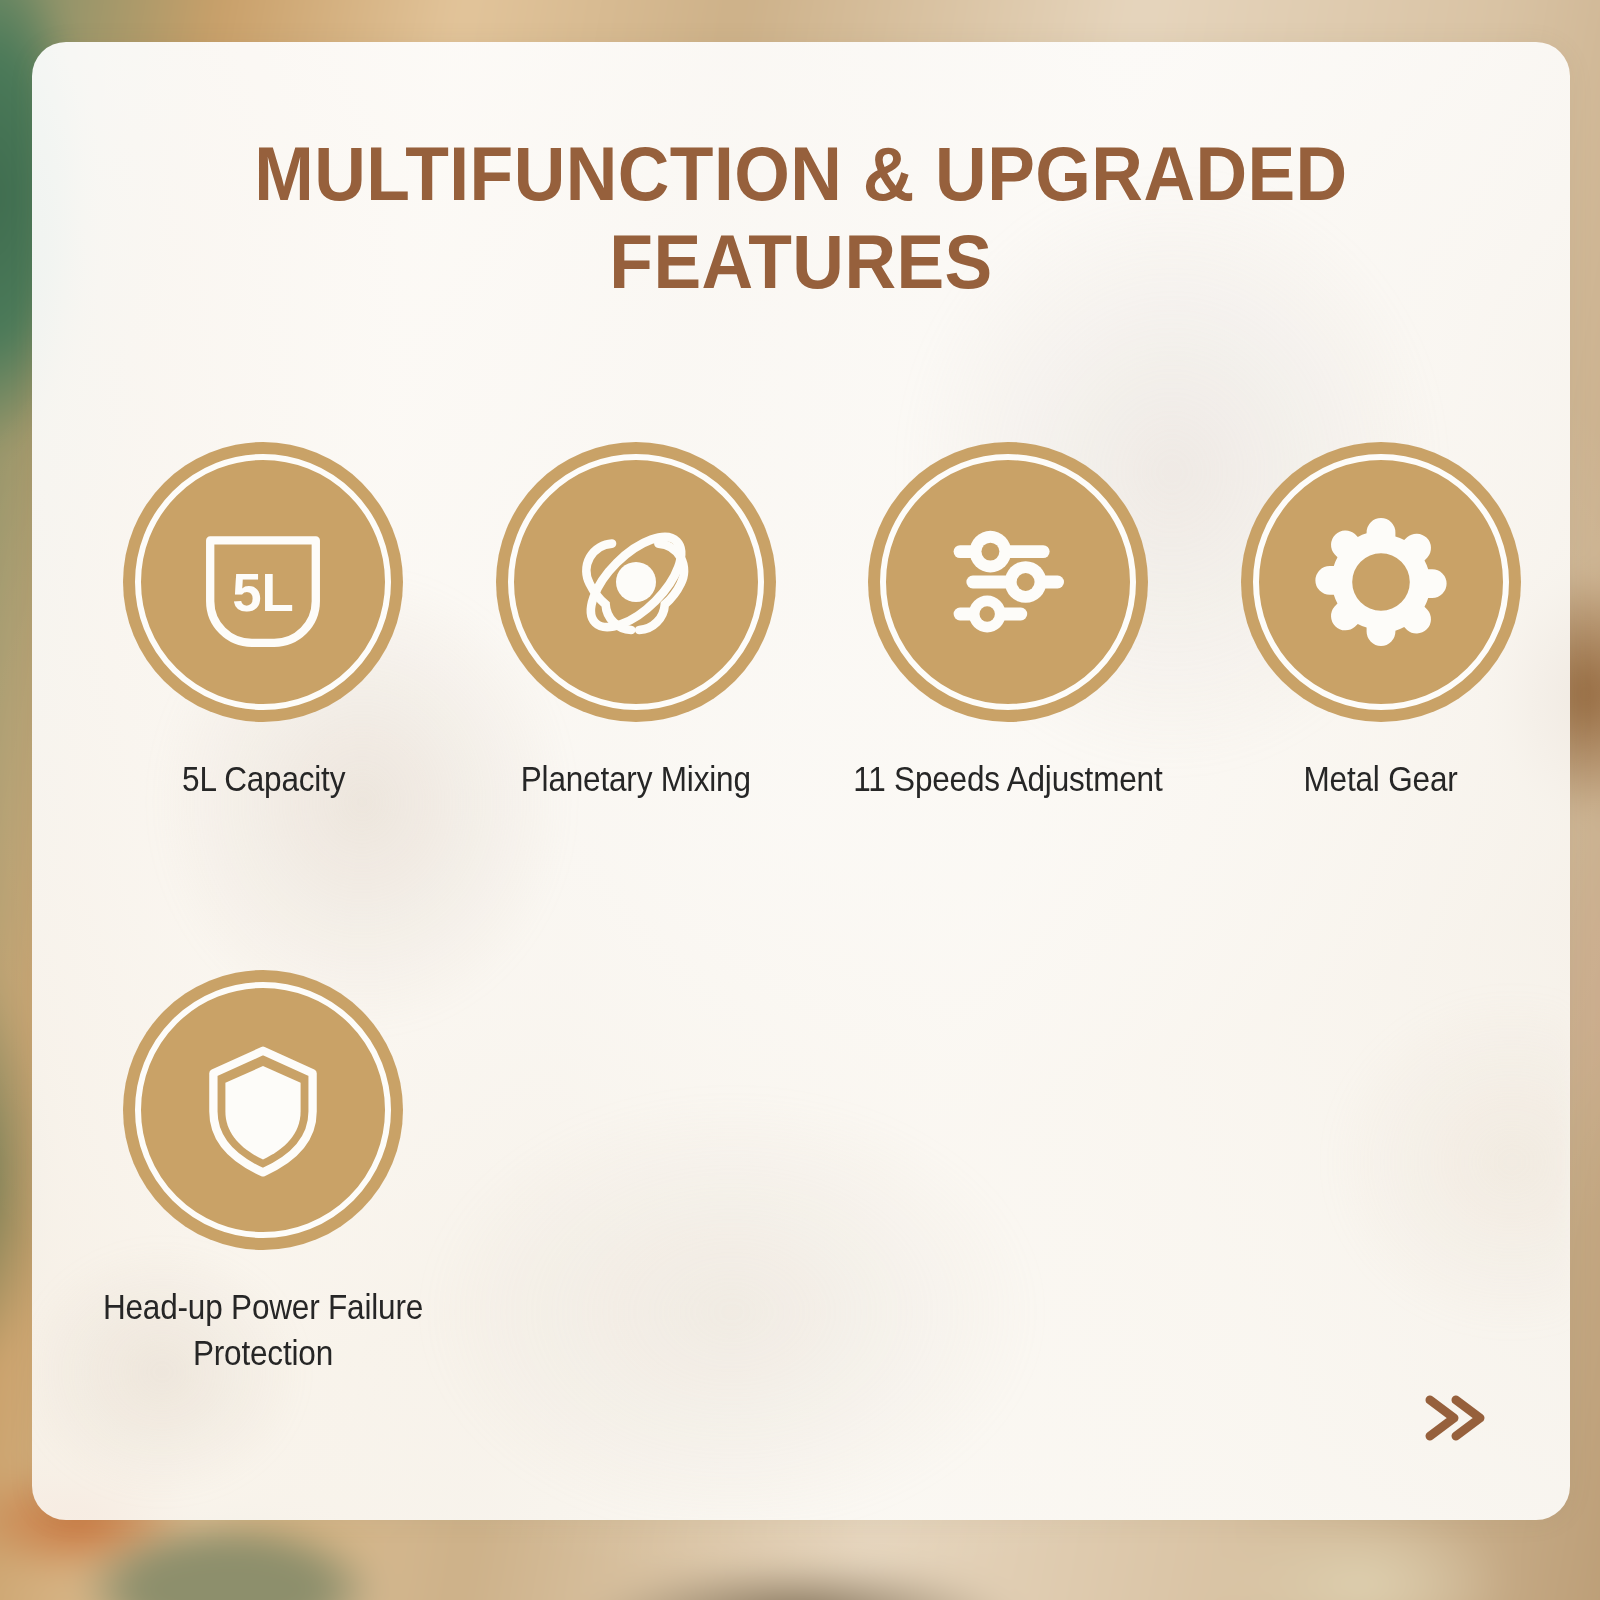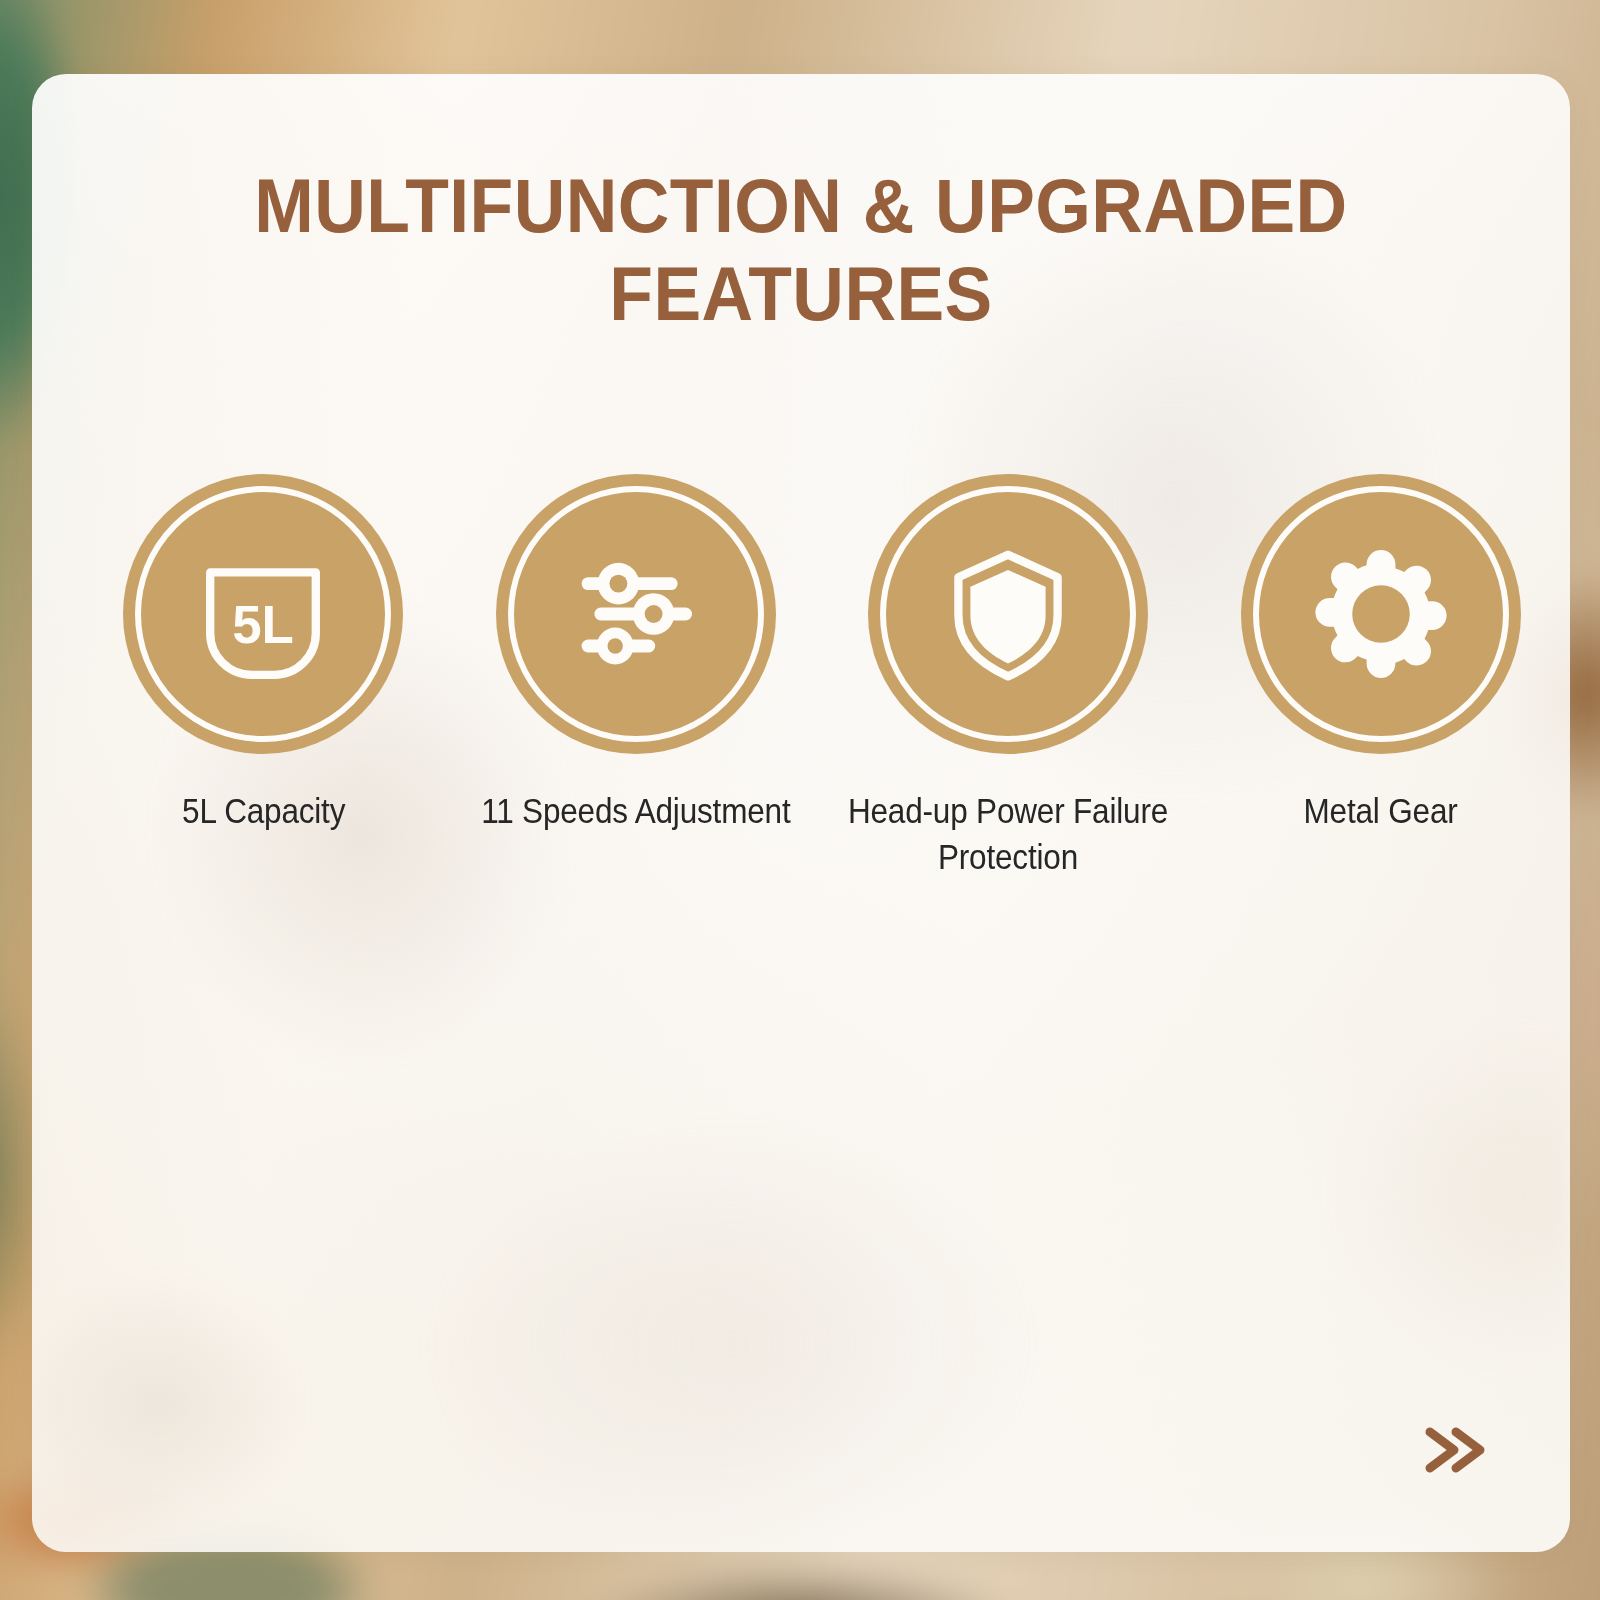--- a/index.html
+++ b/index.html
@@ -48,21 +48,21 @@
   .bg-haze {
     position: absolute;
     inset: 0;
     background: radial-gradient(ellipse 1100px 900px at 800px 820px, rgba(255,255,255,0.55) 0%, rgba(255,255,255,0.15) 60%, rgba(255,255,255,0) 85%);
   }
 
   
   .card {
     position: absolute;
     left: 32px;
-    top: 74px;
+    top: 42px;
     width: 1538px;
     height: 1478px;
     border-radius: 34px;
     background:
       linear-gradient(160deg, rgba(255,255,255,0.93) 0%, rgba(253,252,250,0.90) 38%, rgba(252,250,246,0.88) 70%, rgba(253,252,249,0.92) 100%);
     box-shadow: 0 2px 26px rgba(120,100,70,0.08);
     overflow: hidden;
   }
 
   
@@ -184,20 +184,33 @@
       <div class="feature">
         <div class="icon-circle">
           <svg viewBox="0 0 100 100">
             <path d="M17 24 H83 V62 a26 26 0 0 1 -26 26 H43 a26 26 0 0 1 -26 -26 Z" fill="none" stroke="#fdfcf9" stroke-width="5.2" stroke-linejoin="round"></path>
             <text x="50" y="68" text-anchor="middle" fill="#fdfcf9" font-family="Liberation Sans, sans-serif" font-weight="700" font-size="33">5L</text>
           </svg>
         </div>
         <div class="feature-label">5L Capacity</div>
       </div>
 
+      <div class="feature">
+        <div class="icon-circle">
+          <svg viewBox="0 0 100 100">
+            <g fill="none" stroke="#fdfcf9" stroke-width="5.4" stroke-linecap="round">
+              <path d="M35 26 a17 17 0 0 0 -14 25 a40 40 0 0 0 10 13 a17 17 0 0 0 16 16"></path>
+              <path d="M64 26 a17 17 0 0 1 14 25 a40 40 0 0 1 -10 13 a17 17 0 0 1 -16 16"></path>
+              <ellipse cx="50" cy="50" rx="17" ry="36" transform="rotate(45 50 50)"></ellipse>
+            </g>
+            <circle cx="50" cy="50" r="12.5" fill="#fdfcf9"></circle>
+          </svg>
+        </div>
+        <div class="feature-label">Planetary Mixing</div>
+      </div>
 
 
 
 
       <div class="feature">
         <div class="icon-circle">
           <svg viewBox="0 0 100 100">
             <g stroke="#fdfcf9" stroke-width="8" stroke-linecap="round">
               <path d="M20 31 h52"></path>
               <path d="M28 50 h53"></path>
@@ -209,30 +222,20 @@
               <circle cx="37" cy="70" r="11.5"></circle>
             </g>
             <g fill="#c9a267">
               <circle cx="39" cy="31" r="5.6"></circle>
               <circle cx="61" cy="50" r="5.6"></circle>
               <circle cx="37" cy="70" r="4.8"></circle>
             </g>
           </svg>
         </div>
         <div class="feature-label">11 Speeds Adjustment</div>
-      </div>
-
-      <div class="feature">
-        <div class="icon-circle">
-          <svg viewBox="0 0 100 100">
-            <path d="M50 13 L81 27 v24 c0 18 -13 30 -31 38 c-18 -8 -31 -20 -31 -38 V27 Z" fill="none" stroke="#fdfcf9" stroke-width="5.2" stroke-linejoin="round"></path>
-            <path d="M50 22.5 L73.5 33 v18 c0 14 -10 23.5 -23.5 30 c-13.5 -6.5 -23.5 -16 -23.5 -30 V33 Z" fill="#fdfcf9"></path>
-          </svg>
-        </div>
-        <div class="feature-label">Head-up Power Failure Protection</div>
       </div>
 
       <div class="feature">
         <div class="icon-circle">
           <svg viewBox="0 0 100 100">
             <path fill="#fdfcf9" fill-rule="evenodd" d="
               M50 10
               a9 9 0 0 1 9 9 v2.5 a30 30 0 0 1 5.5 2.3 l1.8 -1.8
               a9 9 0 0 1 12.7 12.7 l-1.8 1.8 a30 30 0 0 1 2.3 5.5 H82
               a9 9 0 0 1 0 18 h-2.5 a30 30 0 0 1 -2.3 5.5 l1.8 1.8
@@ -241,20 +244,30 @@
               a9 9 0 0 1 -12.7 -12.7 l1.8 -1.8 a30 30 0 0 1 -2.3 -5.5 H18
               a9 9 0 0 1 0 -18 h2.5 a30 30 0 0 1 2.3 -5.5 l-1.8 -1.8
               a9 9 0 0 1 12.7 -12.7 l1.8 1.8 a30 30 0 0 1 5.5 -2.3 V19
               a9 9 0 0 1 9 -9 Z
               M50 32 a18 18 0 1 0 0 36 a18 18 0 0 0 0 -36 Z"></path>
           </svg>
         </div>
         <div class="feature-label">Metal Gear</div>
       </div>
 
+      <div class="feature">
+        <div class="icon-circle">
+          <svg viewBox="0 0 100 100">
+            <path d="M50 13 L81 27 v24 c0 18 -13 30 -31 38 c-18 -8 -31 -20 -31 -38 V27 Z" fill="none" stroke="#fdfcf9" stroke-width="5.2" stroke-linejoin="round"></path>
+            <path d="M50 22.5 L73.5 33 v18 c0 14 -10 23.5 -23.5 30 c-13.5 -6.5 -23.5 -16 -23.5 -30 V33 Z" fill="#fdfcf9"></path>
+          </svg>
+        </div>
+        <div class="feature-label">Head-up Power Failure Protection</div>
+      </div>
+
     </div>
 
     <div class="chevrons">
       <svg viewBox="0 0 80 64">
         <g fill="none" stroke="#96603c" stroke-width="9" stroke-linecap="round" stroke-linejoin="round">
           <path d="M18 14 L42 32 L18 50"></path>
           <path d="M44 14 L68 32 L44 50"></path>
         </g>
       </svg>
     </div>

